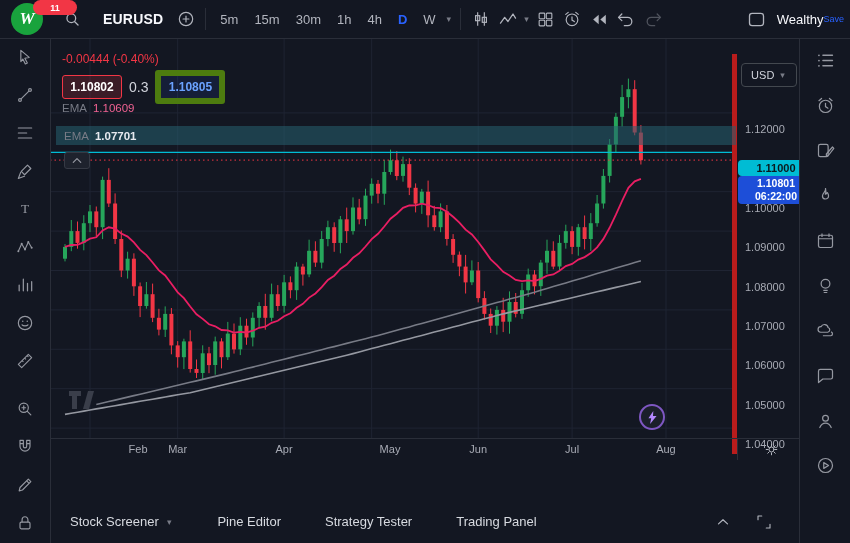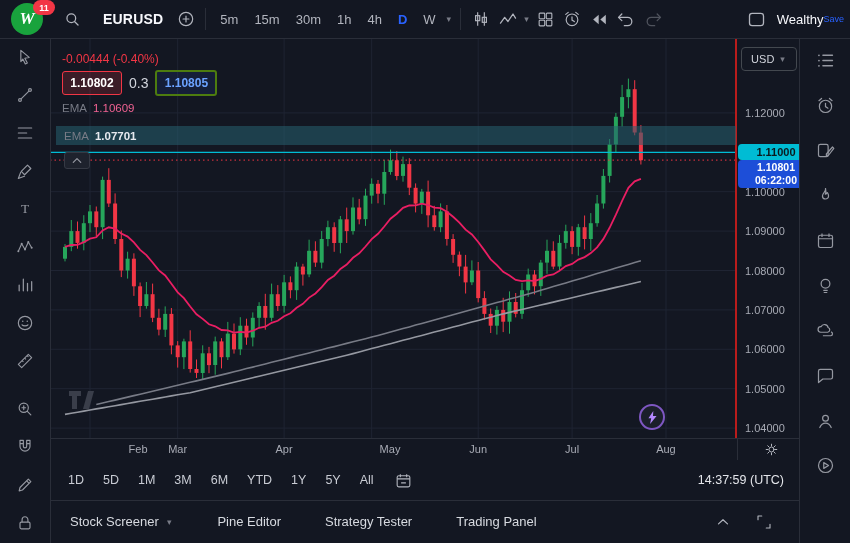--- a/index.html
+++ b/index.html
@@ -6,21 +6,21 @@
     font-family:"Liberation Sans",sans-serif;color:#d1d4dc;-webkit-font-smoothing:antialiased}
   .app{position:relative;width:850px;height:543px;background:#131722}
   
   .topbar{position:absolute;top:0;left:0;right:0;height:38px;border-bottom:1px solid #2a2e39;
     display:flex;align-items:center;padding:0 6px;gap:2px;background:#131722;z-index:30}
   .logo-wrap{position:relative;width:44px;height:38px;flex:0 0 auto}
   .logo-circle{position:absolute;left:5px;top:3px;width:32px;height:32px;border-radius:50%;
     background:#19a33d;display:flex;align-items:center;justify-content:center;
     color:#fff;font-family:"Liberation Serif",serif;font-style:italic;font-weight:bold;font-size:17px}
   .badge{position:absolute;left:27px;top:0px;min-width:16px;height:15px;border-radius:8px;background:#f23645;
-    color:#fff;font-size:9px;font-weight:bold;display:flex;align-items:center;justify-content:center;padding:0 3px}
+    color:#fff;font-size:9px;font-weight:bold;display:flex;align-items:center;justify-content:center;padding:0 14px}
   .tb-btn{display:flex;align-items:center;gap:18px;background:none;border:none;color:#d1d4dc;
     padding:4px 8px;border-radius:4px;cursor:pointer;font-family:inherit}
   .symbol{font-size:14px;font-weight:bold;color:#f8f9fd;letter-spacing:.2px}
   .sep{width:1px;height:22px;background:#2a2e39;margin:0 5px;flex:0 0 auto}
   .tf{font-size:13px;color:#b2b5be;padding:4px 7px;border-radius:4px;cursor:pointer}
   .tf.active{color:#2962ff;font-weight:bold}
   .ic{width:25px;height:25px;color:#b2b5be;display:flex;align-items:center;justify-content:center;flex:0 0 auto;cursor:pointer}
   .ic.dim{opacity:.38}
   .chev{font-size:9px;color:#787b86;cursor:pointer;padding:2px}
   .spacer{flex:1 1 auto}
@@ -31,39 +31,39 @@
   .left-rail{position:absolute;top:38px;left:0;bottom:0;width:50px;border-right:1px solid #2a2e39;
     display:flex;flex-direction:column;align-items:center;padding-top:6px;gap:13px;background:#131722;z-index:20}
   .left-rail .ic,.right-rail .ic{color:#9598a1}
   .gap-top{margin-top:10px}
   .right-rail{position:absolute;top:38px;right:0;bottom:0;width:50px;border-left:1px solid #2a2e39;
     display:flex;flex-direction:column;align-items:center;padding-top:10px;gap:20px;background:#131722;z-index:20}
   
   .chart-region{position:absolute;left:50px;top:38px;right:50px;bottom:0}
   .plot{position:absolute;left:0;top:0;width:687px;height:400px;overflow:hidden}
   #chart-svg{position:absolute;left:0;top:0}
-  .price-axis{position:absolute;right:0;top:0;width:63px;height:400px;border-left:2px solid #b91c1c}
+  .price-axis{position:absolute;right:0;top:16px;width:63px;height:400px;border-left:5px solid #b91c1c}
   .price-tick{position:absolute;left:8px;font-size:11px;color:#a8abb5}
   .usd-btn{position:absolute;top:9px;left:4px;width:54px;height:22px;border:1px solid #43484f;border-radius:4px;
     display:flex;align-items:center;justify-content:center;gap:4px;font-size:11px;color:#d1d4dc;cursor:pointer;background:#131722}
   .tag{position:absolute;left:1px;width:76px;border-radius:4px;display:flex;align-items:center;justify-content:center;z-index:5}
   .tag-alert{height:16px;background:#00bcd4;color:#0a1a1e;font-size:11px;font-weight:bold}
   .tag-last{height:28px;background:#1d4ed8;color:#fff;font-size:10.5px;font-weight:bold;
     flex-direction:column;line-height:13px}
   .time-axis{position:absolute;left:0;top:400px;height:22px;width:687px;border-top:1px solid #2a2e39}
   .time-tick{position:absolute;top:4px;width:30px;text-align:center;font-size:11px;color:#a8abb5}
   .axis-corner{position:absolute;right:0;top:400px;width:63px;height:22px;border-top:1px solid #2a2e39;
     border-left:1px solid #2a2e39;display:flex;align-items:center;justify-content:flex-start;padding-left:24px;box-sizing:border-box}
   
   .change-row{position:absolute;left:12px;top:14px;font-size:12px;color:#f23645;z-index:6}
   .trade-row{position:absolute;left:12px;top:32px;display:flex;align-items:center;gap:7px;z-index:6}
   .px-box{width:58px;height:22px;display:flex;align-items:center;justify-content:center;border-radius:3px;
     font-size:12px;font-weight:bold;cursor:pointer}
   .sell{border:1px solid #f23645;background:rgba(242,54,69,.18);color:#fff}
-  .buy{border:2px solid #4d7c0f;background:rgba(41,98,255,.10);color:#6ba2ff}
+  .buy{border:6px solid #4d7c0f;background:rgba(41,98,255,.10);color:#6ba2ff}
   .spread{font-size:14px;color:#d1d4dc}
   .ind-row{position:absolute;left:12px;top:64px;font-size:11.5px;z-index:6;cursor:pointer}
   .ind-label{color:#787b86;margin-right:6px}
   .ind-val-pink{color:#f06292;font-weight:normal}
   .ema-band{position:absolute;left:6px;right:1px;top:88px;height:19px;background:rgba(38,96,112,.55);
     display:flex;align-items:center;padding-left:8px;font-size:11.5px;z-index:5;cursor:pointer}
   .ema-band .val{color:#e6e9ef;font-weight:bold}
   .collapse-btn{position:absolute;left:14px;top:114px;width:26px;height:17px;background:#1e222d;
     border:1px solid #363a45;border-radius:3px;display:flex;align-items:center;justify-content:center;
     color:#9598a1;cursor:pointer;z-index:6;padding:0}
@@ -603,38 +603,20 @@
 
     <div class="axis-corner">
       <span class="ic" style="width:18px;height:18px">
         <svg width="15" height="15" viewBox="0 0 24 24" fill="none" stroke="currentColor" stroke-width="1.6" stroke-linecap="round">
             <circle cx="12" cy="12" r="4"></circle>
             <path d="M12 3.5v3M12 17.5v3M3.5 12h3M17.5 12h3M6 6l2.1 2.1M15.9 15.9 18 18M18 6l-2.1 2.1M8.1 15.9 6 18"></path>
           </svg>
       </span>
     </div>
 
-    <div class="range-bar">
-      <span class="range-item">1D</span>
-      <span class="range-item">5D</span>
-      <span class="range-item">1M</span>
-      <span class="range-item">3M</span>
-      <span class="range-item">6M</span>
-      <span class="range-item">YTD</span>
-      <span class="range-item">1Y</span>
-      <span class="range-item">5Y</span>
-      <span class="range-item">All</span>
-      <span class="ic">
-        <svg width="19" height="19" viewBox="0 0 24 24" fill="none" stroke="currentColor" stroke-width="1.4">
-            <rect x="4" y="6" width="16" height="14" rx="2"></rect>
-            <path d="M4 10h16M8 4v4M16 4v4M9 15h6"></path>
-          </svg>
-      </span>
-      <span class="clock">14:37:59 (UTC)</span>
-    </div>
 
     <div class="footer-bar">
       <span class="footer-item">
         <span>Stock Screener</span>
         <span class="chev">▾</span>
       </span>
       <span class="footer-item">
           <span>Pine Editor</span>
         </span>
       <span class="footer-item">

